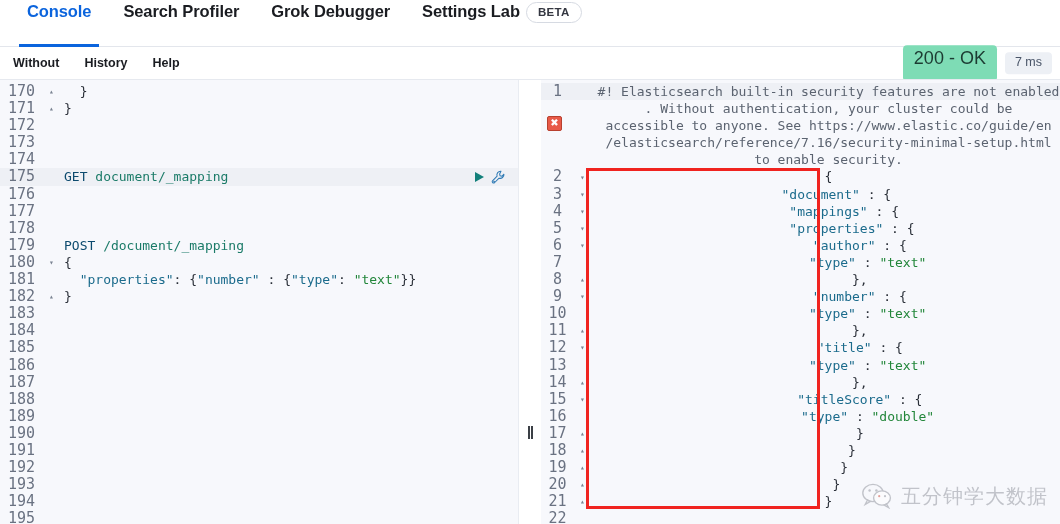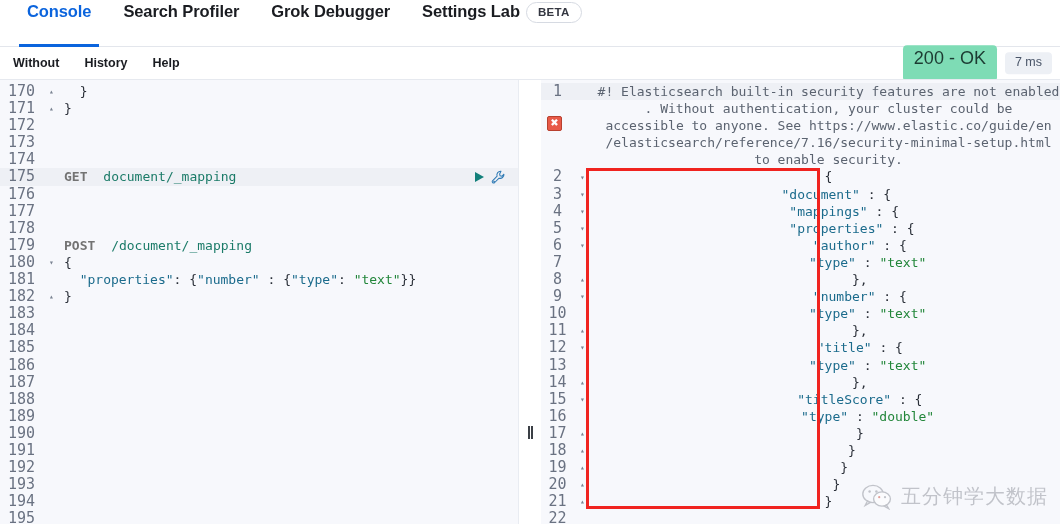--- a/index.html
+++ b/index.html
@@ -177,22 +177,22 @@
   }
   .txt {
     padding-left: 7px;
     color: #2a2f38;
     flex: 1;
     overflow: hidden;
   }
   .pane-right .txt { padding-left: 9px; text-align: center; }
 
   
-  .k-method  { color: #737373; font-weight: 700; }
-  .k-url     { color: #1b7b68; margin-left: 8px; }
+  .k-method  { color: #0c4a6e; font-weight: 400; }
+  .k-url     { color: #1b7b68; }
   .k-key     { color: #1b6b8c; }
   .k-str     { color: #22863a; }
   .k-punct   { color: #2a2f38; }
   .k-warn    { color: #5b6370; }
 
   
   .line-actions {
     position: absolute;
     right: 12px;
     top: 0;
@@ -251,21 +251,21 @@
     pointer-events: none;
     z-index: 5;
   }
 
   
   .watermark {
     position: absolute;
     right: 12px;
     bottom: 14px;
     display: flex;
-    align-items: center;
+    align-items: flex-start;
     gap: 9px;
     opacity: 0.5;
     z-index: 6;
     pointer-events: none;
   }
   .wm-text {
     font-family: "DejaVu Sans", sans-serif;
     font-size: 20px;
     color: #8d9099;
     letter-spacing: 1px;

